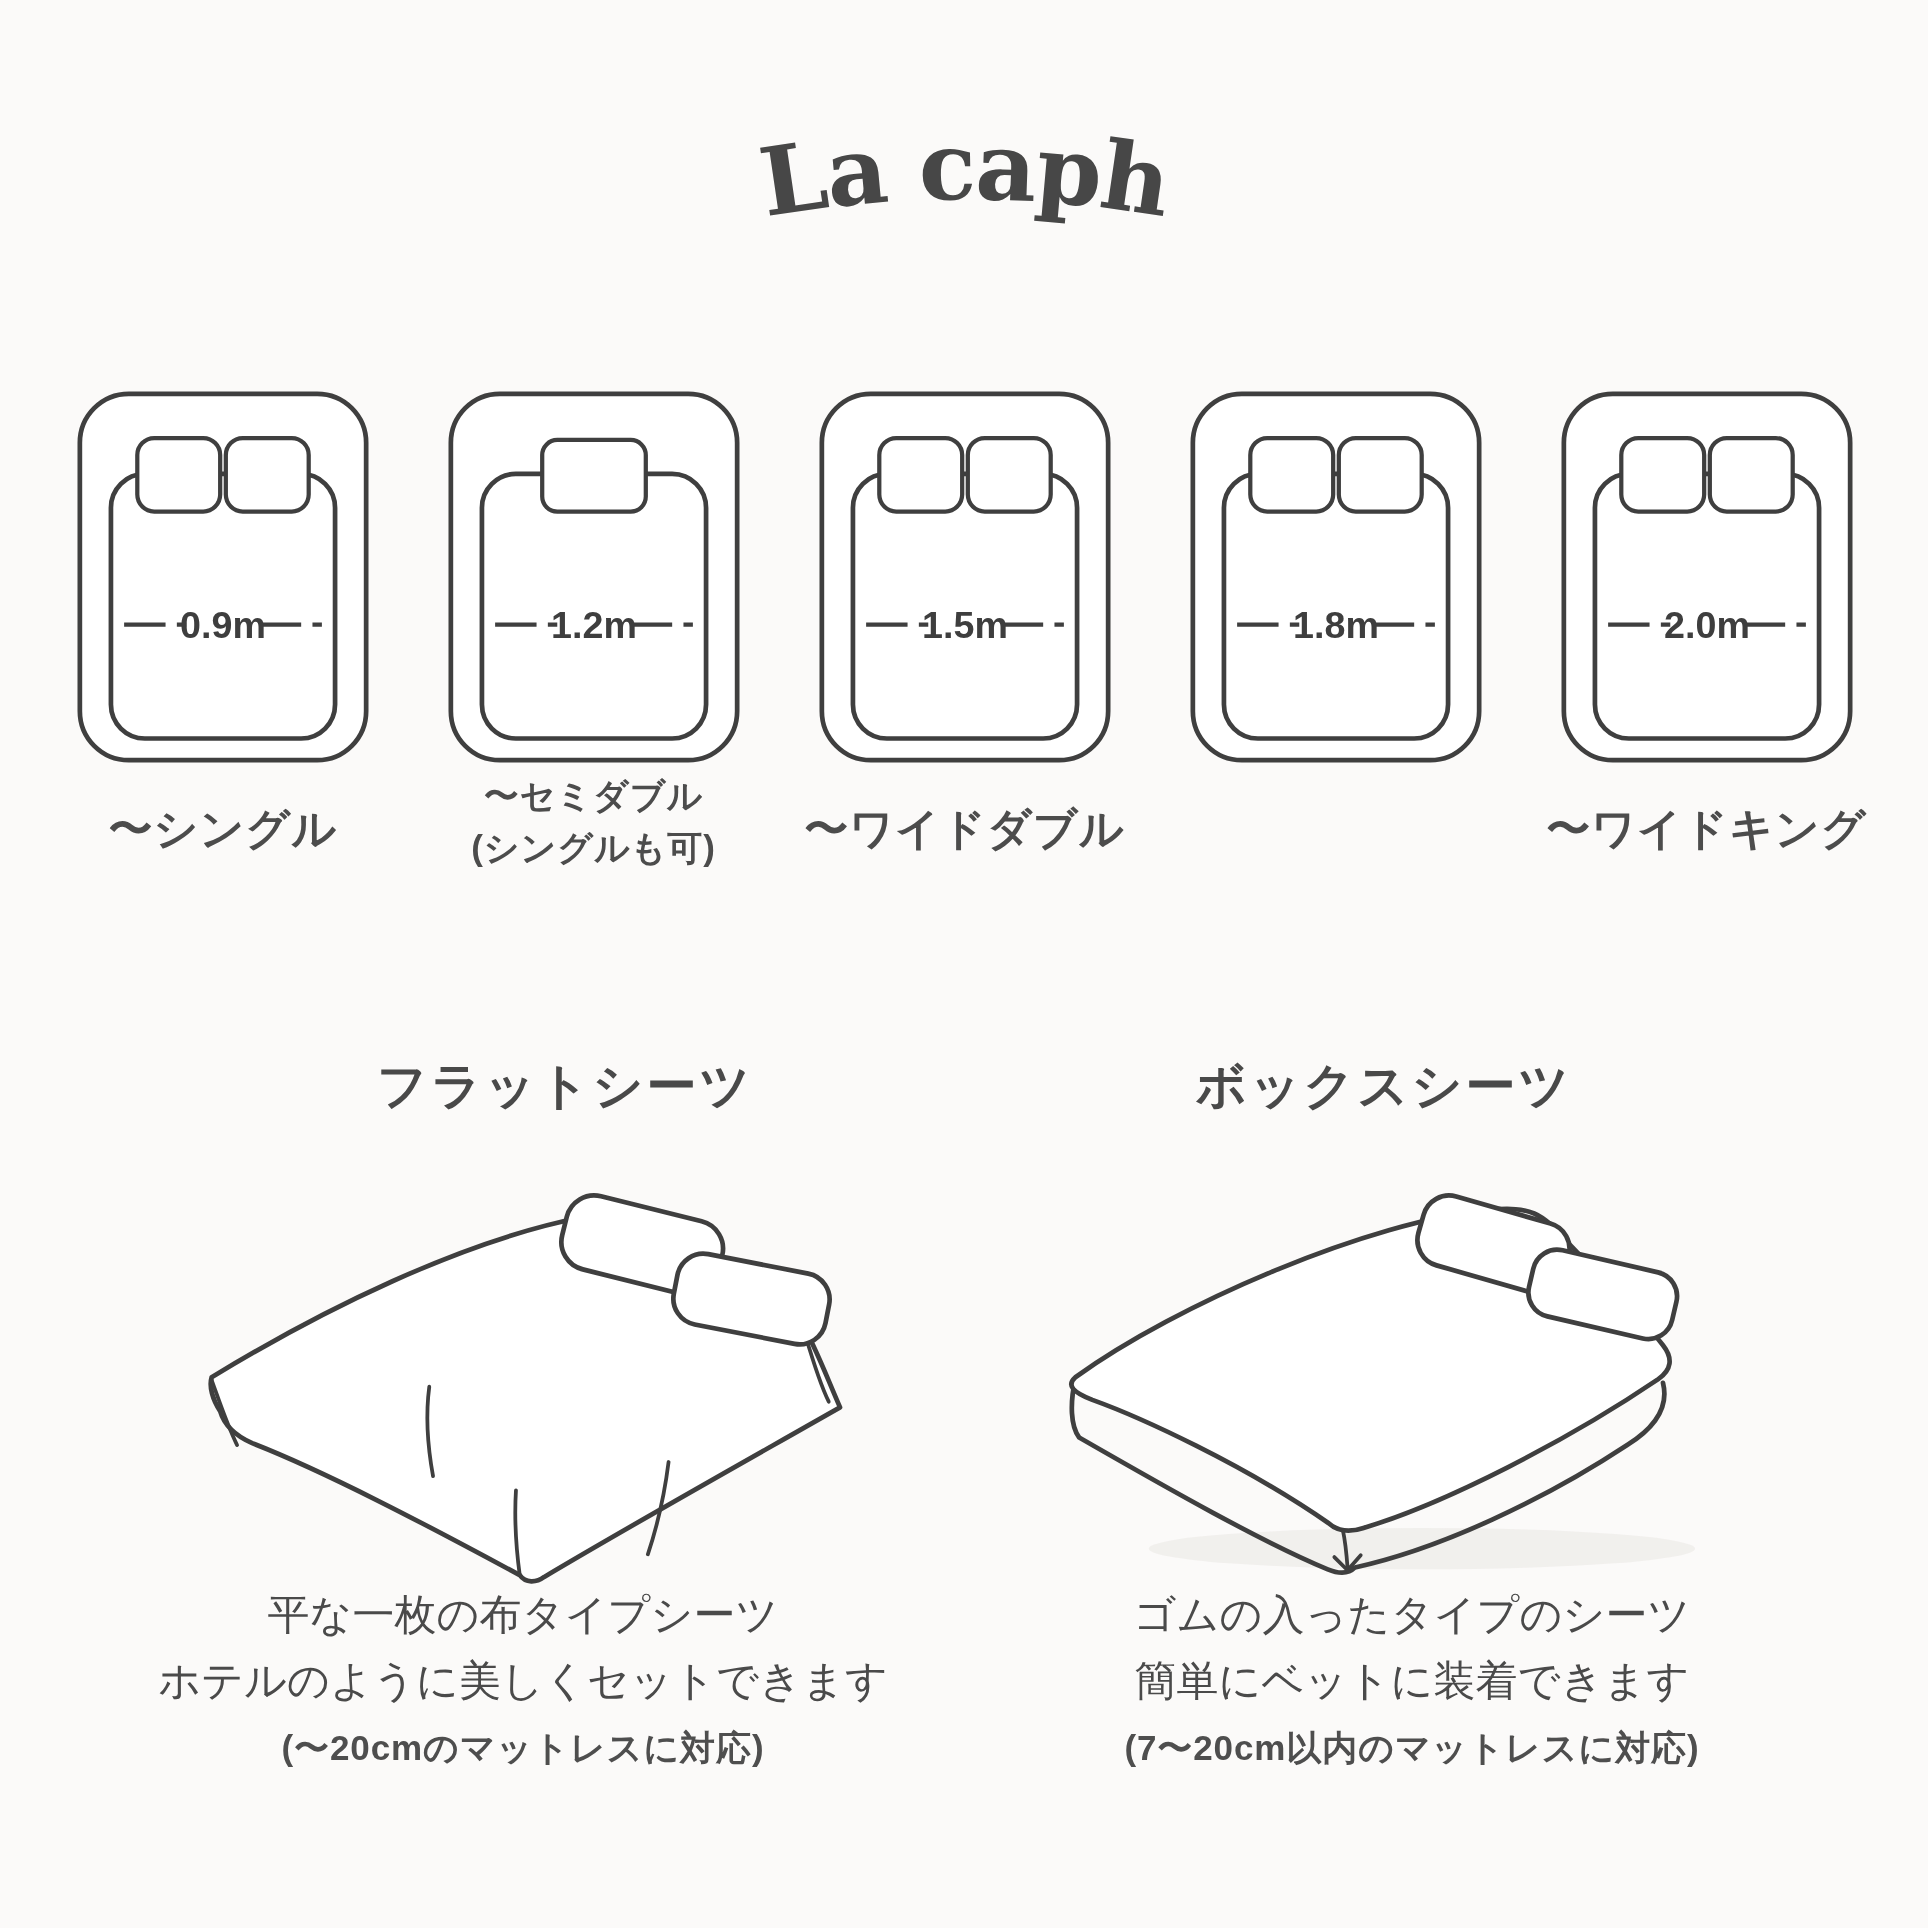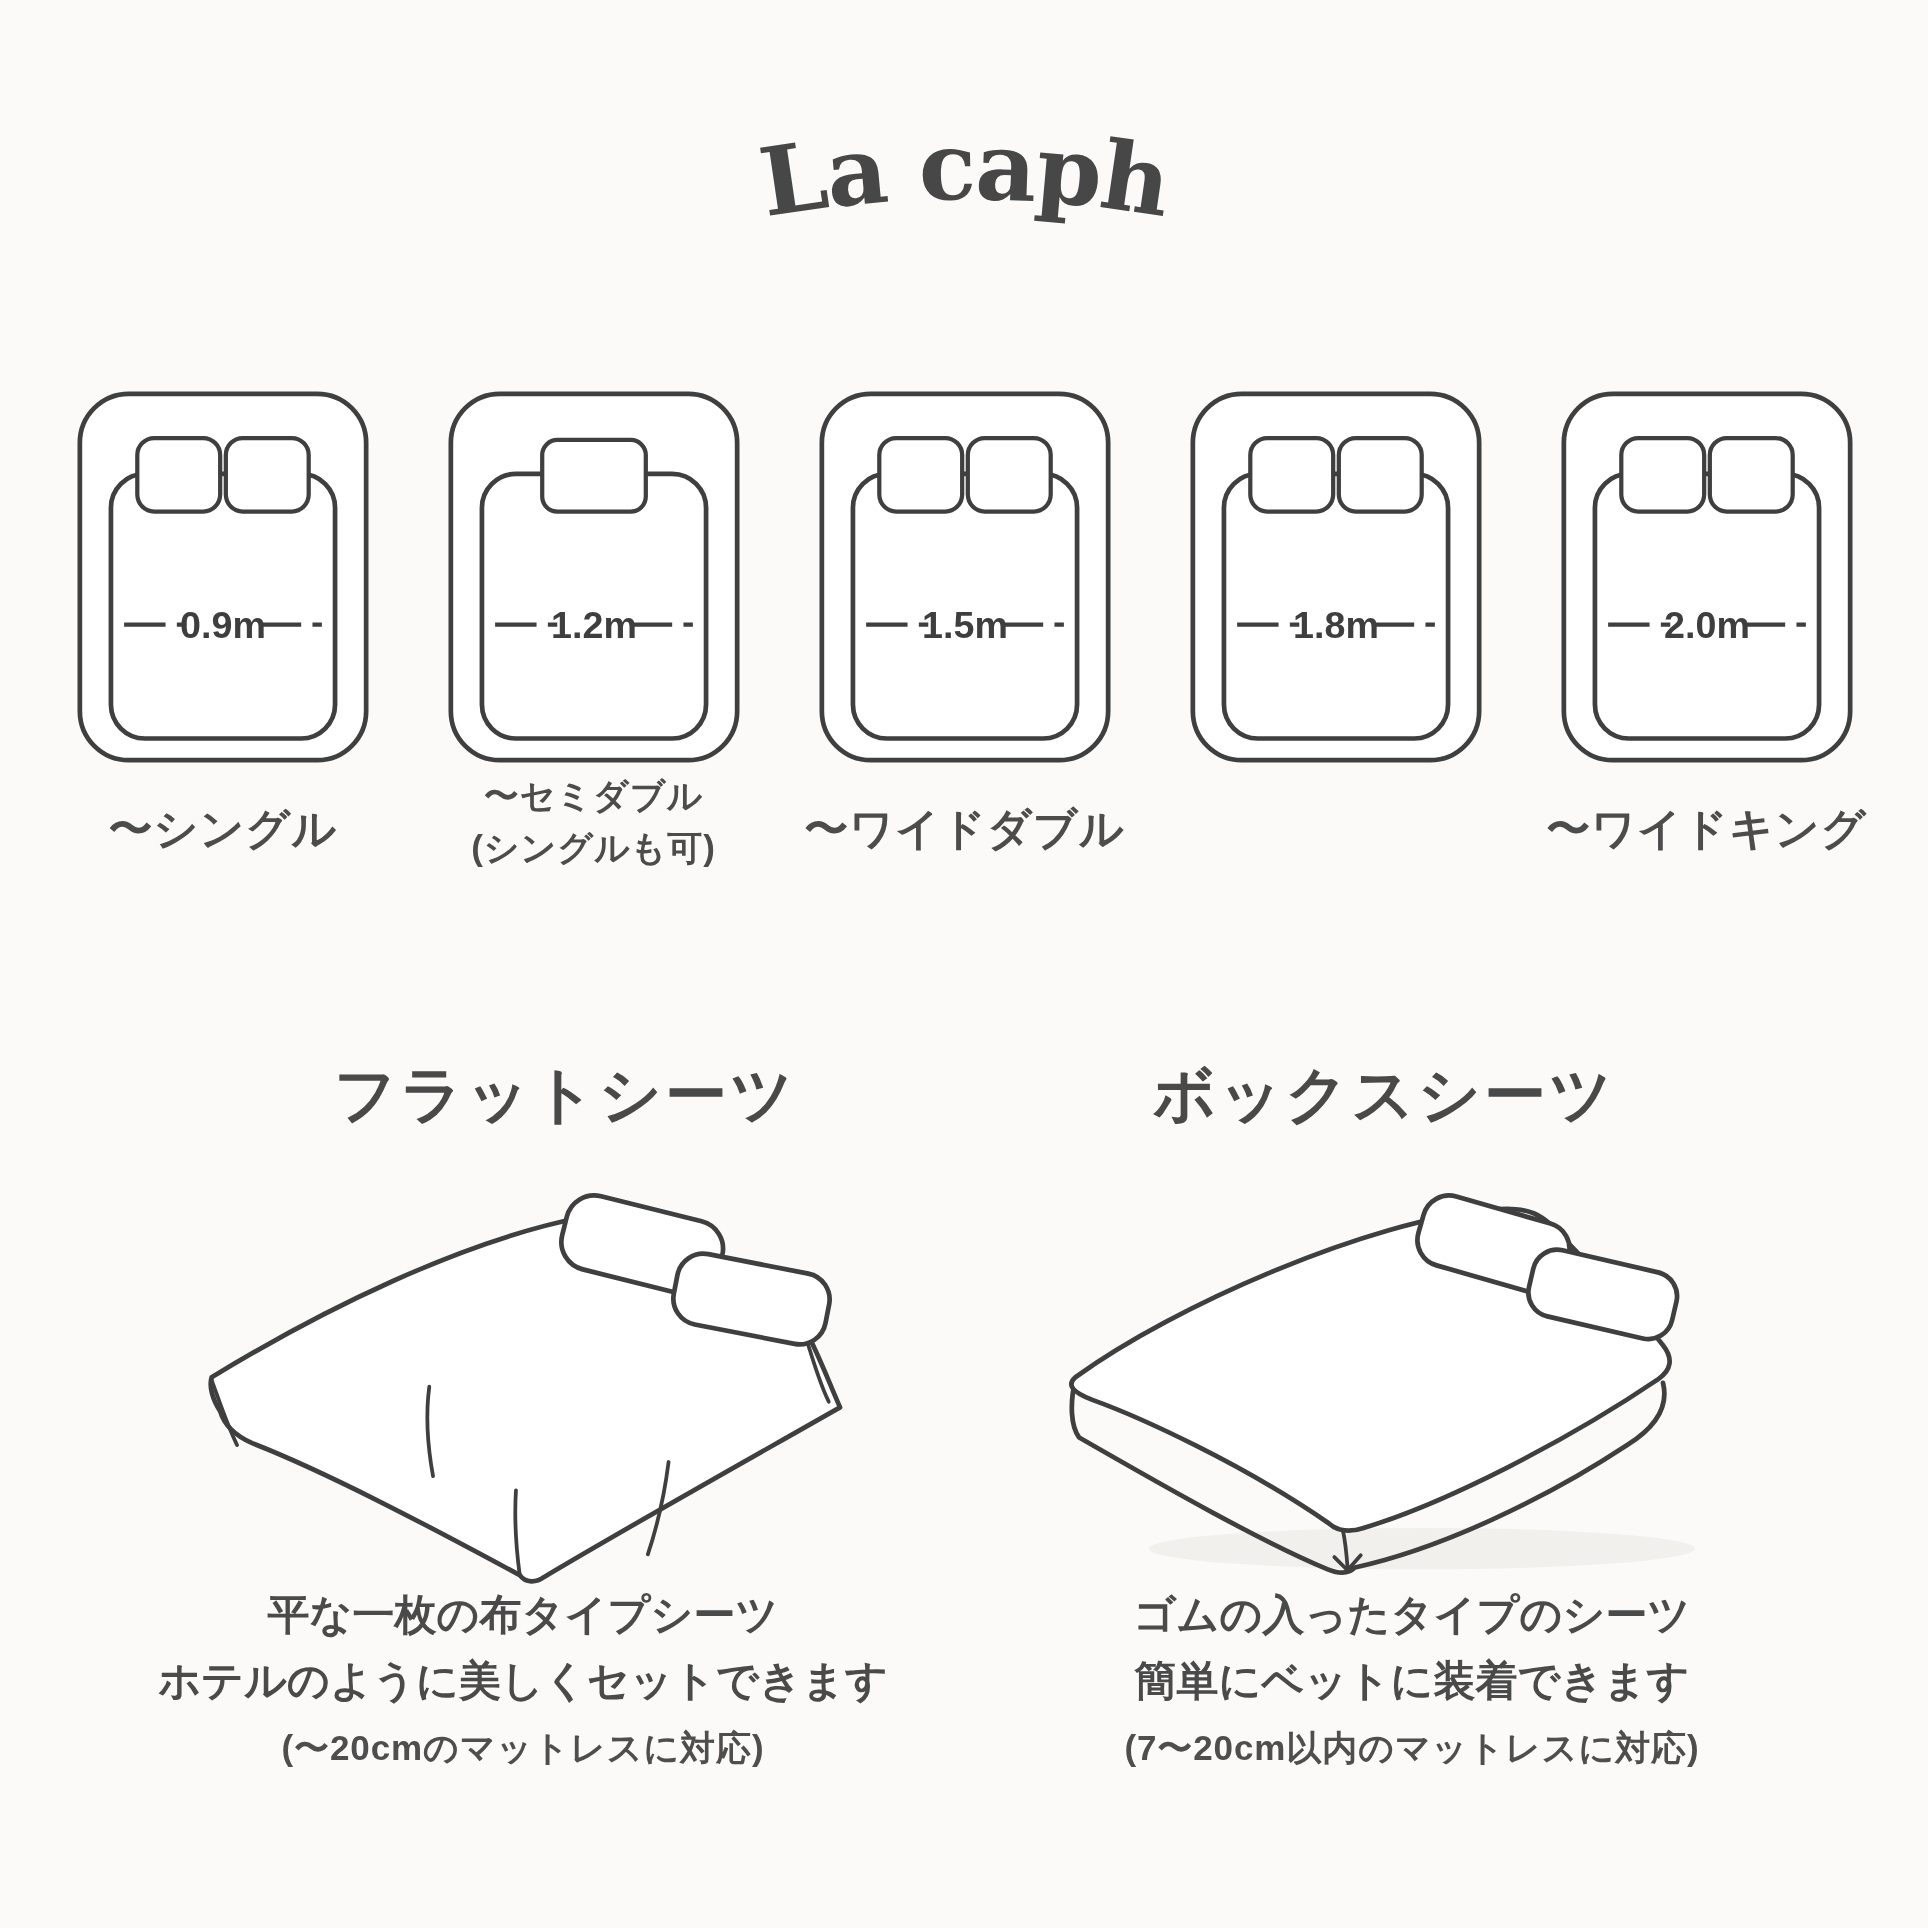--- a/index.html
+++ b/index.html
@@ -13,28 +13,28 @@
   
   .logo-svg{left:588px;top:90px;width:753px;height:179px;}
   .logo-text{font-family:"DejaVu Serif",serif;font-weight:bold;font-size:100px;fill:#474747;letter-spacing:-2px;}
   
   .bed{width:292px;height:372px;top:391px;}
   .dim-label{font-family:"Liberation Sans",sans-serif;font-size:40px;font-weight:700;fill:#3e3e3e;}
   .bed-name{top:802px;width:395px;text-align:center;font-size:44px;font-weight:700;color:#4c4c4c;letter-spacing:0.9px;line-height:53px;}
   .bed-name.two-line{top:770px;font-size:35px;line-height:52px;}
   .bed-name span{display:block;}
   
-  .section-heading{top:1053px;width:678px;text-align:center;font-size:62px;font-weight:800;color:#494949;letter-spacing:2.8px;}
+  .section-heading{top:1053px;width:678px;text-align:center;font-size:50px;font-weight:800;color:#494949;letter-spacing:2.8px;}
   
   .illo path, .illo rect{fill:none;stroke:#3f3f3f;stroke-width:5;stroke-linecap:round;stroke-linejoin:round;}
   .illo .filled{fill:#ffffff;}
   .illo .fold{stroke-width:4;}
   .illo .shadow{fill:#e9e7e4;stroke:none;}
   
-  .desc{width:772px;text-align:center;font-size:42px;font-weight:700;color:#4a4a4a;top:1582px;}
+  .desc{width:772px;text-align:center;font-size:42px;font-weight:400;color:#4a4a4a;top:1582px;}
   .desc span{display:block;line-height:66px;}
   .note{width:772px;text-align:center;font-size:35px;font-weight:600;color:#4e4e4e;top:1725px;letter-spacing:0.9px;}
   svg text{user-select:none;}
 </style>
 </head>
 <body>
 
 <div class="canvas">
 
   <svg width="0" height="0" style="position:absolute" aria-hidden="true">

